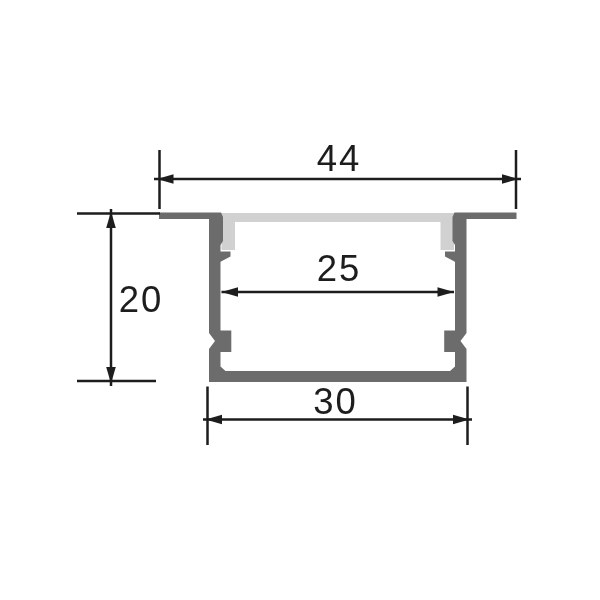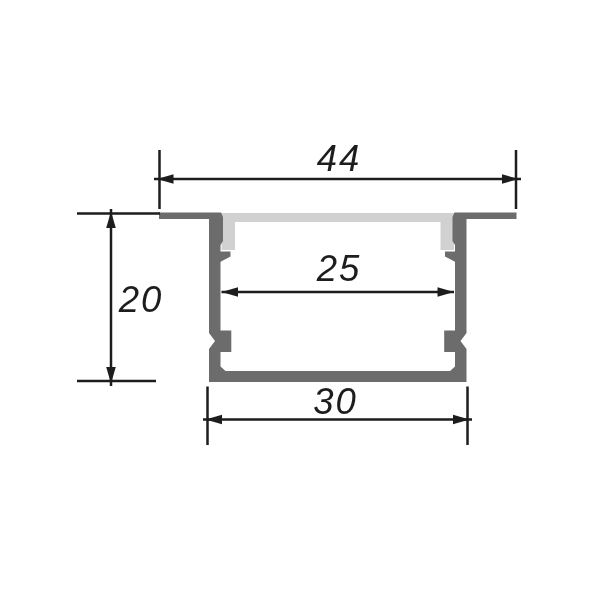--- a/index.html
+++ b/index.html
@@ -1,16 +1,16 @@
 <!DOCTYPE html>
 <html><head>
 <meta charset="utf-8">
 <style>
   html,body{margin:0;padding:0;background:#ffffff;}
-  .wrap{width:508px;height:600px;position:relative;background:#ffffff;font-style:italic;}
+  .wrap{width:508px;height:600px;position:relative;background:#ffffff;}
   text{font-family:"Liberation Sans", sans-serif; fill:#1d1d1d;}
 </style>
 </head>
 <body>
 <div class="wrap">
 <svg width="600" height="600" viewBox="0 0 600 600">
 
   <rect x="0" y="0" width="600" height="600" fill="#ffffff"></rect>
 
   <rect x="219.5" y="213" width="236.5" height="9" fill="#d1d1d1"></rect>

